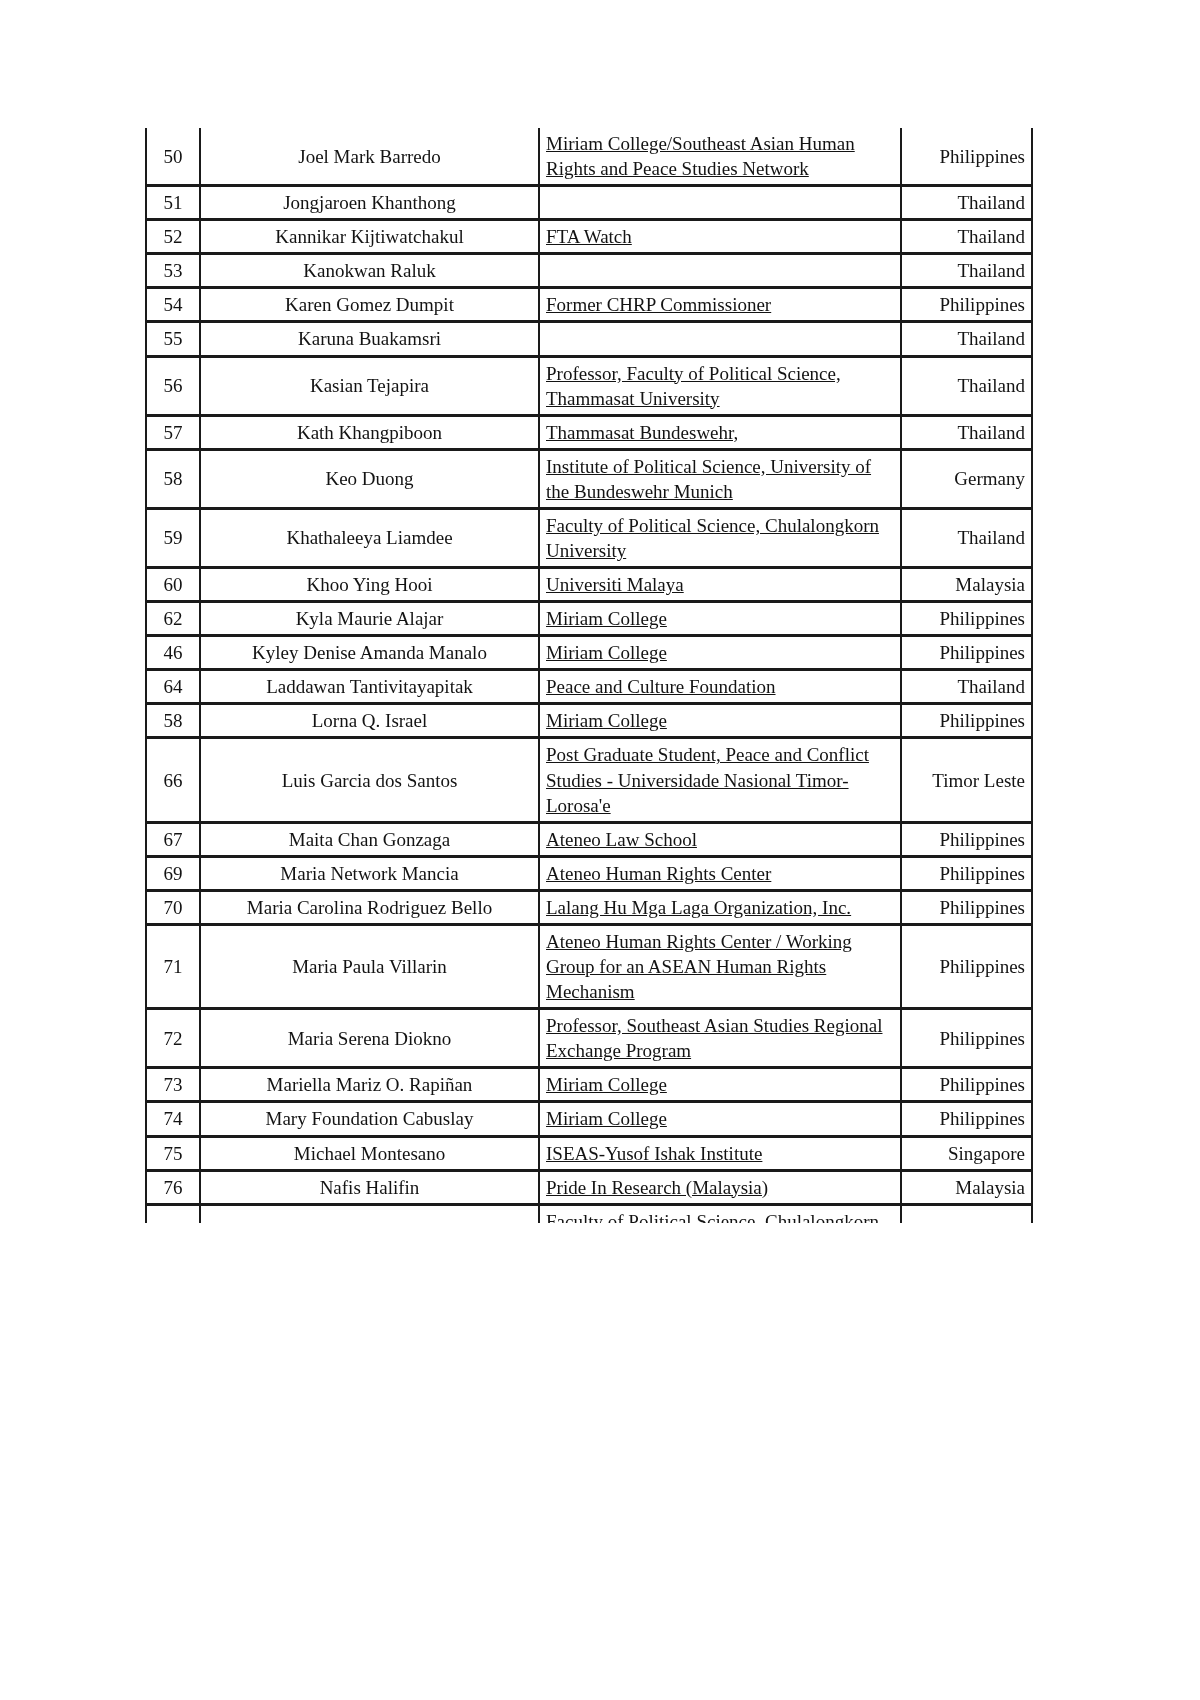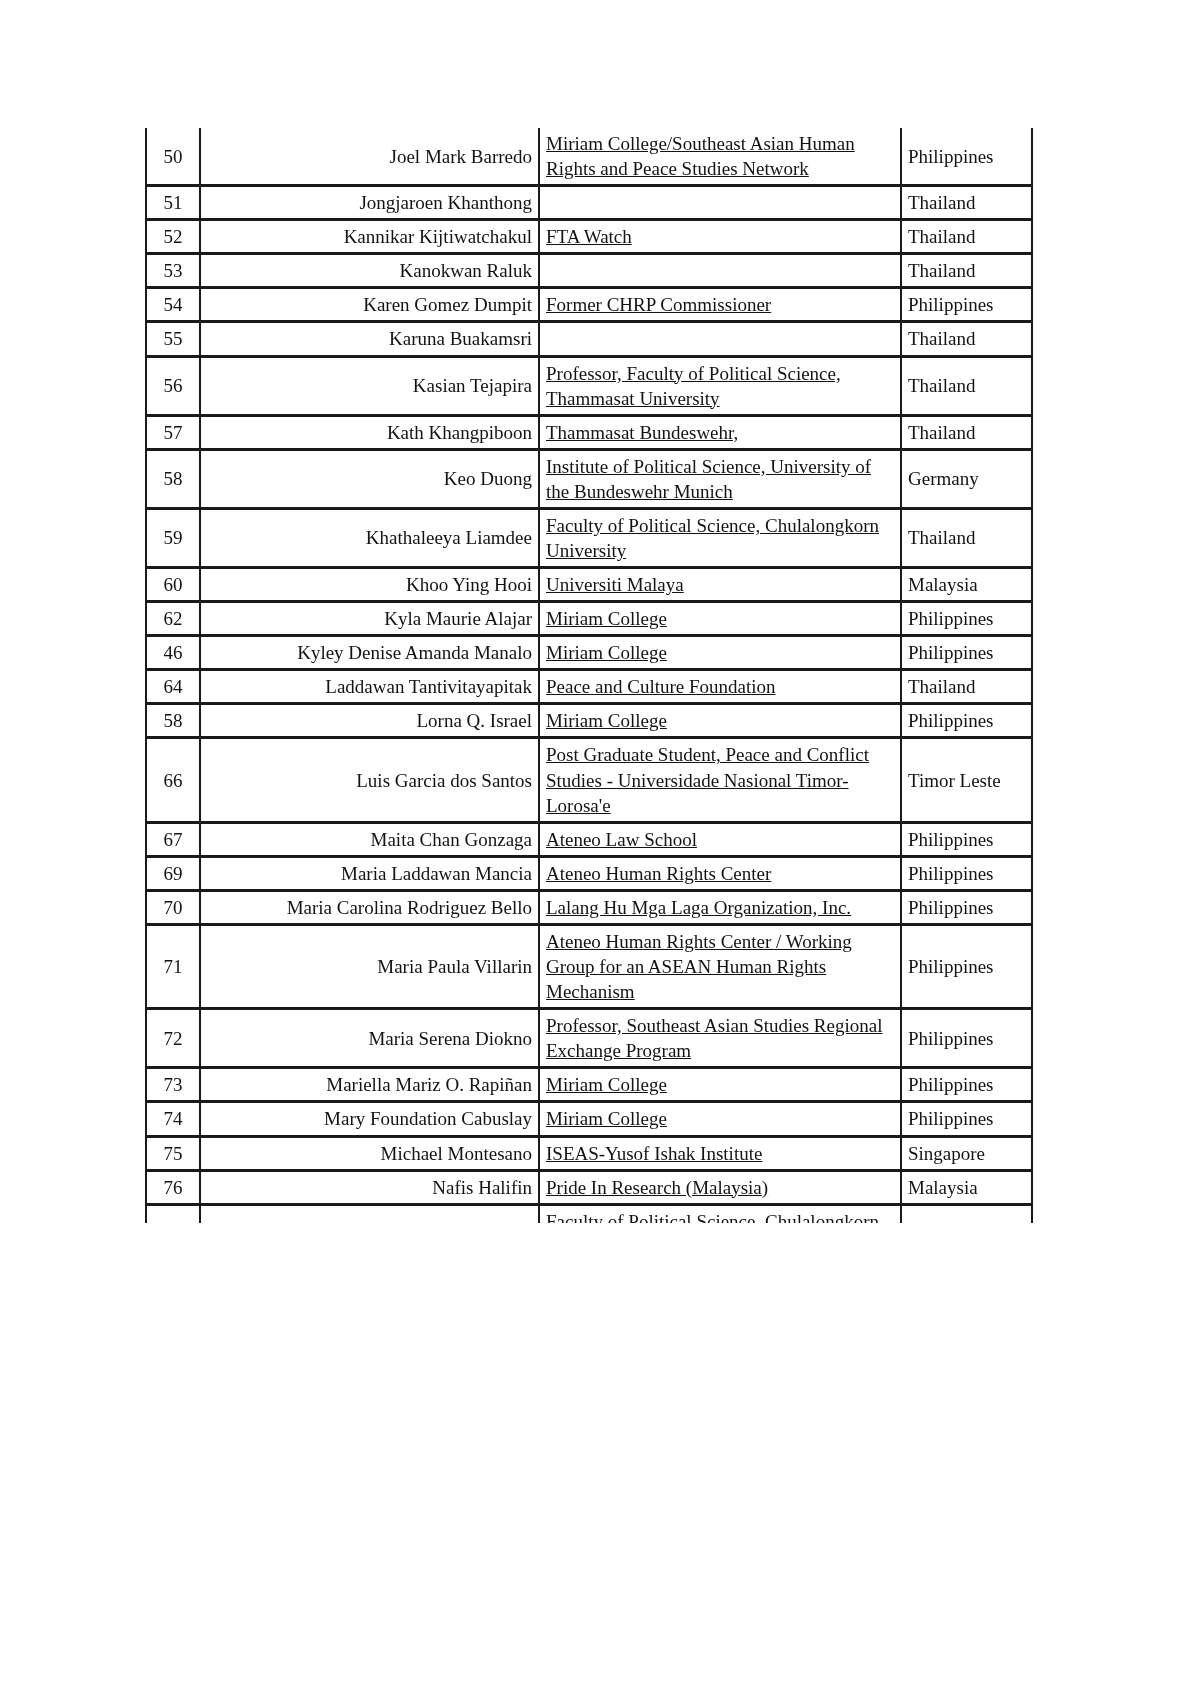--- a/index.html
+++ b/index.html
@@ -35,23 +35,23 @@
     background: #ffffff;
   }
   table.participants tr { height: 33px; }
   table.participants tr:first-child td { border-top: none; }
   td.col-no {
     width: 40px;
     text-align: center;
     padding-left: 2px;
     padding-right: 2px;
   }
-  td.col-name { width: 325px; text-align: right; }
+  td.col-name { width: 325px; text-align: center; }
   td.col-affiliation { width: 348px; text-align: left; text-decoration: underline; }
-  td.col-country { width: 117px; text-align: left; }
+  td.col-country { width: 117px; text-align: right; }
   .page-number {
     position: absolute;
     left: 0;
     right: 0;
     top: 1600px;
     text-align: center;
     font-size: 17px;
     color: #1a1a1a;
   }
 </style>
@@ -159,21 +159,21 @@
           <td class="col-country">Timor Leste</td>
         </tr>
         <tr>
           <td class="col-no">67</td>
           <td class="col-name">Maita Chan Gonzaga</td>
           <td class="col-affiliation">Ateneo Law School</td>
           <td class="col-country">Philippines</td>
         </tr>
         <tr>
           <td class="col-no">69</td>
-          <td class="col-name">Maria Laddawan Mancia</td>
+          <td class="col-name">Maria Network Mancia</td>
           <td class="col-affiliation">Ateneo Human Rights Center</td>
           <td class="col-country">Philippines</td>
         </tr>
         <tr>
           <td class="col-no">70</td>
           <td class="col-name">Maria Carolina Rodriguez Bello</td>
           <td class="col-affiliation">Lalang Hu Mga Laga Organization, Inc.</td>
           <td class="col-country">Philippines</td>
         </tr>
         <tr>

